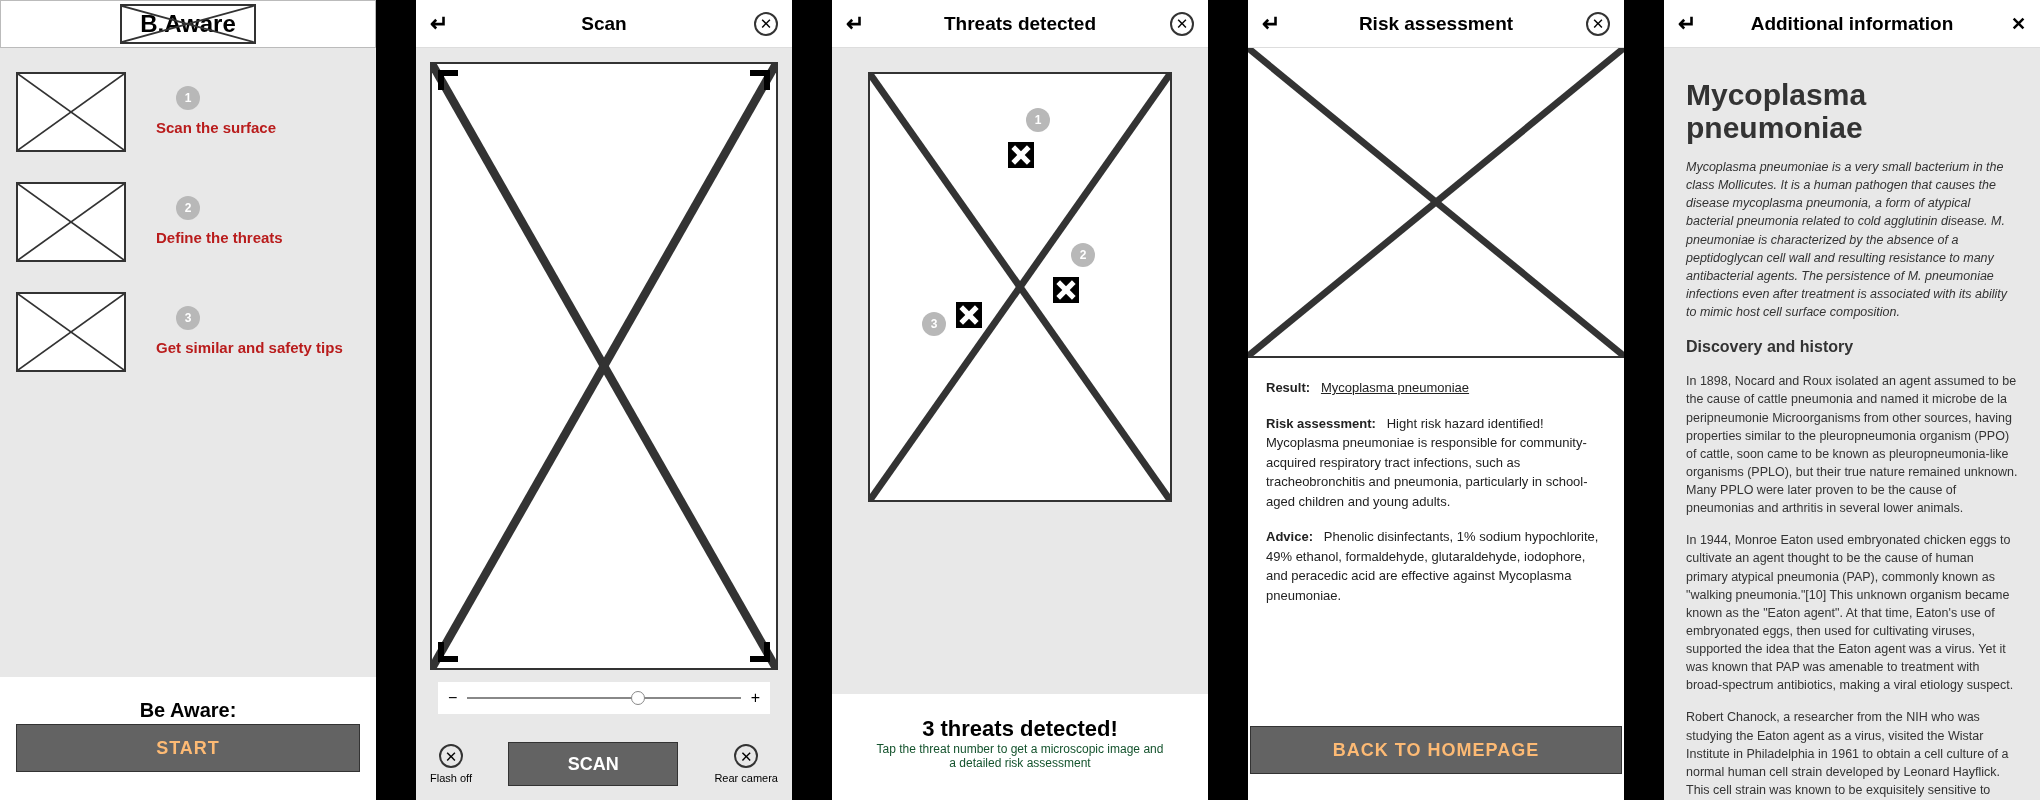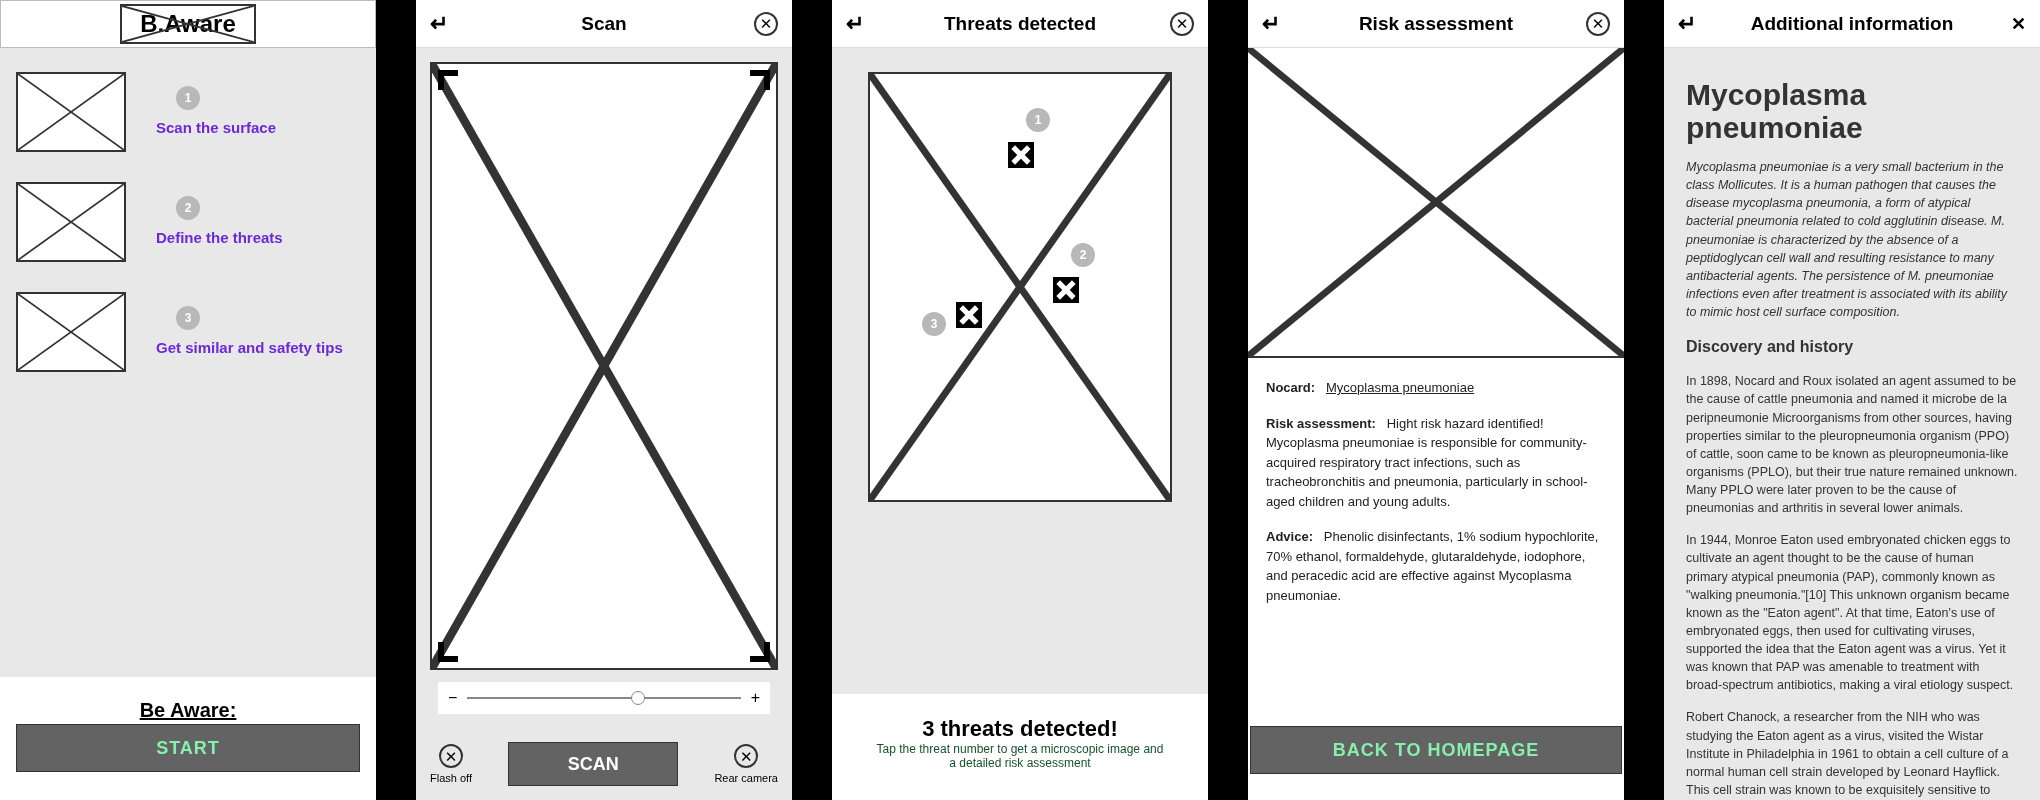--- a/index.html
+++ b/index.html
@@ -80,27 +80,27 @@
   .step-row { display:flex; align-items:center; gap:30px; }
   .step-row .ph { width:110px; height:80px; flex-shrink:0; }
   .step-text { display:flex; flex-direction:column; align-items:flex-start; gap:8px; flex:1;}
   .step-num {
     background:#b8b8b8; color:#fff; font-weight:bold;
     width:24px; height:24px; border-radius:50%;
     display:flex; align-items:center; justify-content:center;
     font-size:12px;
     margin-left:20px;
   }
-  .step-label { font-size:15px; font-weight:bold; color:#6d28d9; line-height:1.3;}
+  .step-label { font-size:15px; font-weight:bold; color:#b91c1c; line-height:1.3;}
   .s1-bottom { background:#fff; margin-top:auto; padding:22px 16px 28px; text-align:center;}
-  .s1-h1 { font-weight:bold; font-size:20px; margin-bottom:2px;text-decoration:underline;}
+  .s1-h1 { font-weight:bold; font-size:20px; margin-bottom:2px;}
   .s1-h2 { font-weight:bold; font-size:20px; margin-bottom:14px;}
   .s1-desc { font-size:12px; color:#555; margin:0 10px 22px;}
   .big-btn {
-    background:#636363; color:#86efac;
+    background:#636363; color:#fdba74;
     border:1px solid #333;
     height:48px; width:100%;
     font-weight:bold; font-size:18px; letter-spacing:1px;
     display:flex; align-items:center; justify-content:center;
   }
 
   
   .s2-body { flex:1; position:relative; }
   .s2-view { position:absolute; inset:14px 14px 130px; }
   .s2-view .ph { width:100%; height:100%; }
@@ -344,33 +344,33 @@
     <div class="s4-img-wrap">
       <div class="ph">
           <svg class="ph-svg" preserveAspectRatio="none" viewBox="0 0 100 100">
             <line x1="0" y1="0" x2="100" y2="100"></line>
             <line x1="100" y1="0" x2="0" y2="100"></line>
           </svg>
         </div>
     </div>
     <div class="s4-text">
       <p>
-        <b>Nocard:</b>
+        <b>Result:</b>
         <span>&nbsp;</span>
         <span class="underline">Mycoplasma pneumoniae</span>
       </p>
       <p>
         <b>Risk assessment:</b>
         <span>&nbsp;</span>
         <span>Hight risk hazard identified! Mycoplasma pneumoniae is responsible for community-acquired respiratory tract infections, such as tracheobronchitis and pneumonia, particularly in school-aged children and young adults.</span>
       </p>
       <p>
         <b>Advice:</b>
         <span>&nbsp;</span>
-        <span>Phenolic disinfectants, 1% sodium hypochlorite, 70% ethanol, formaldehyde, glutaraldehyde, iodophore, and peracedic acid are effective against Mycoplasma pneumoniae.</span>
+        <span>Phenolic disinfectants, 1% sodium hypochlorite, 49% ethanol, formaldehyde, glutaraldehyde, iodophore, and peracedic acid are effective against Mycoplasma pneumoniae.</span>
       </p>
     </div>
     <div class="s4-btn-wrap">
       <div class="big-btn">BACK TO HOMEPAGE</div>
     </div>
   </div>
 </div>
 
 <div class="screen">
   <div class="header">

